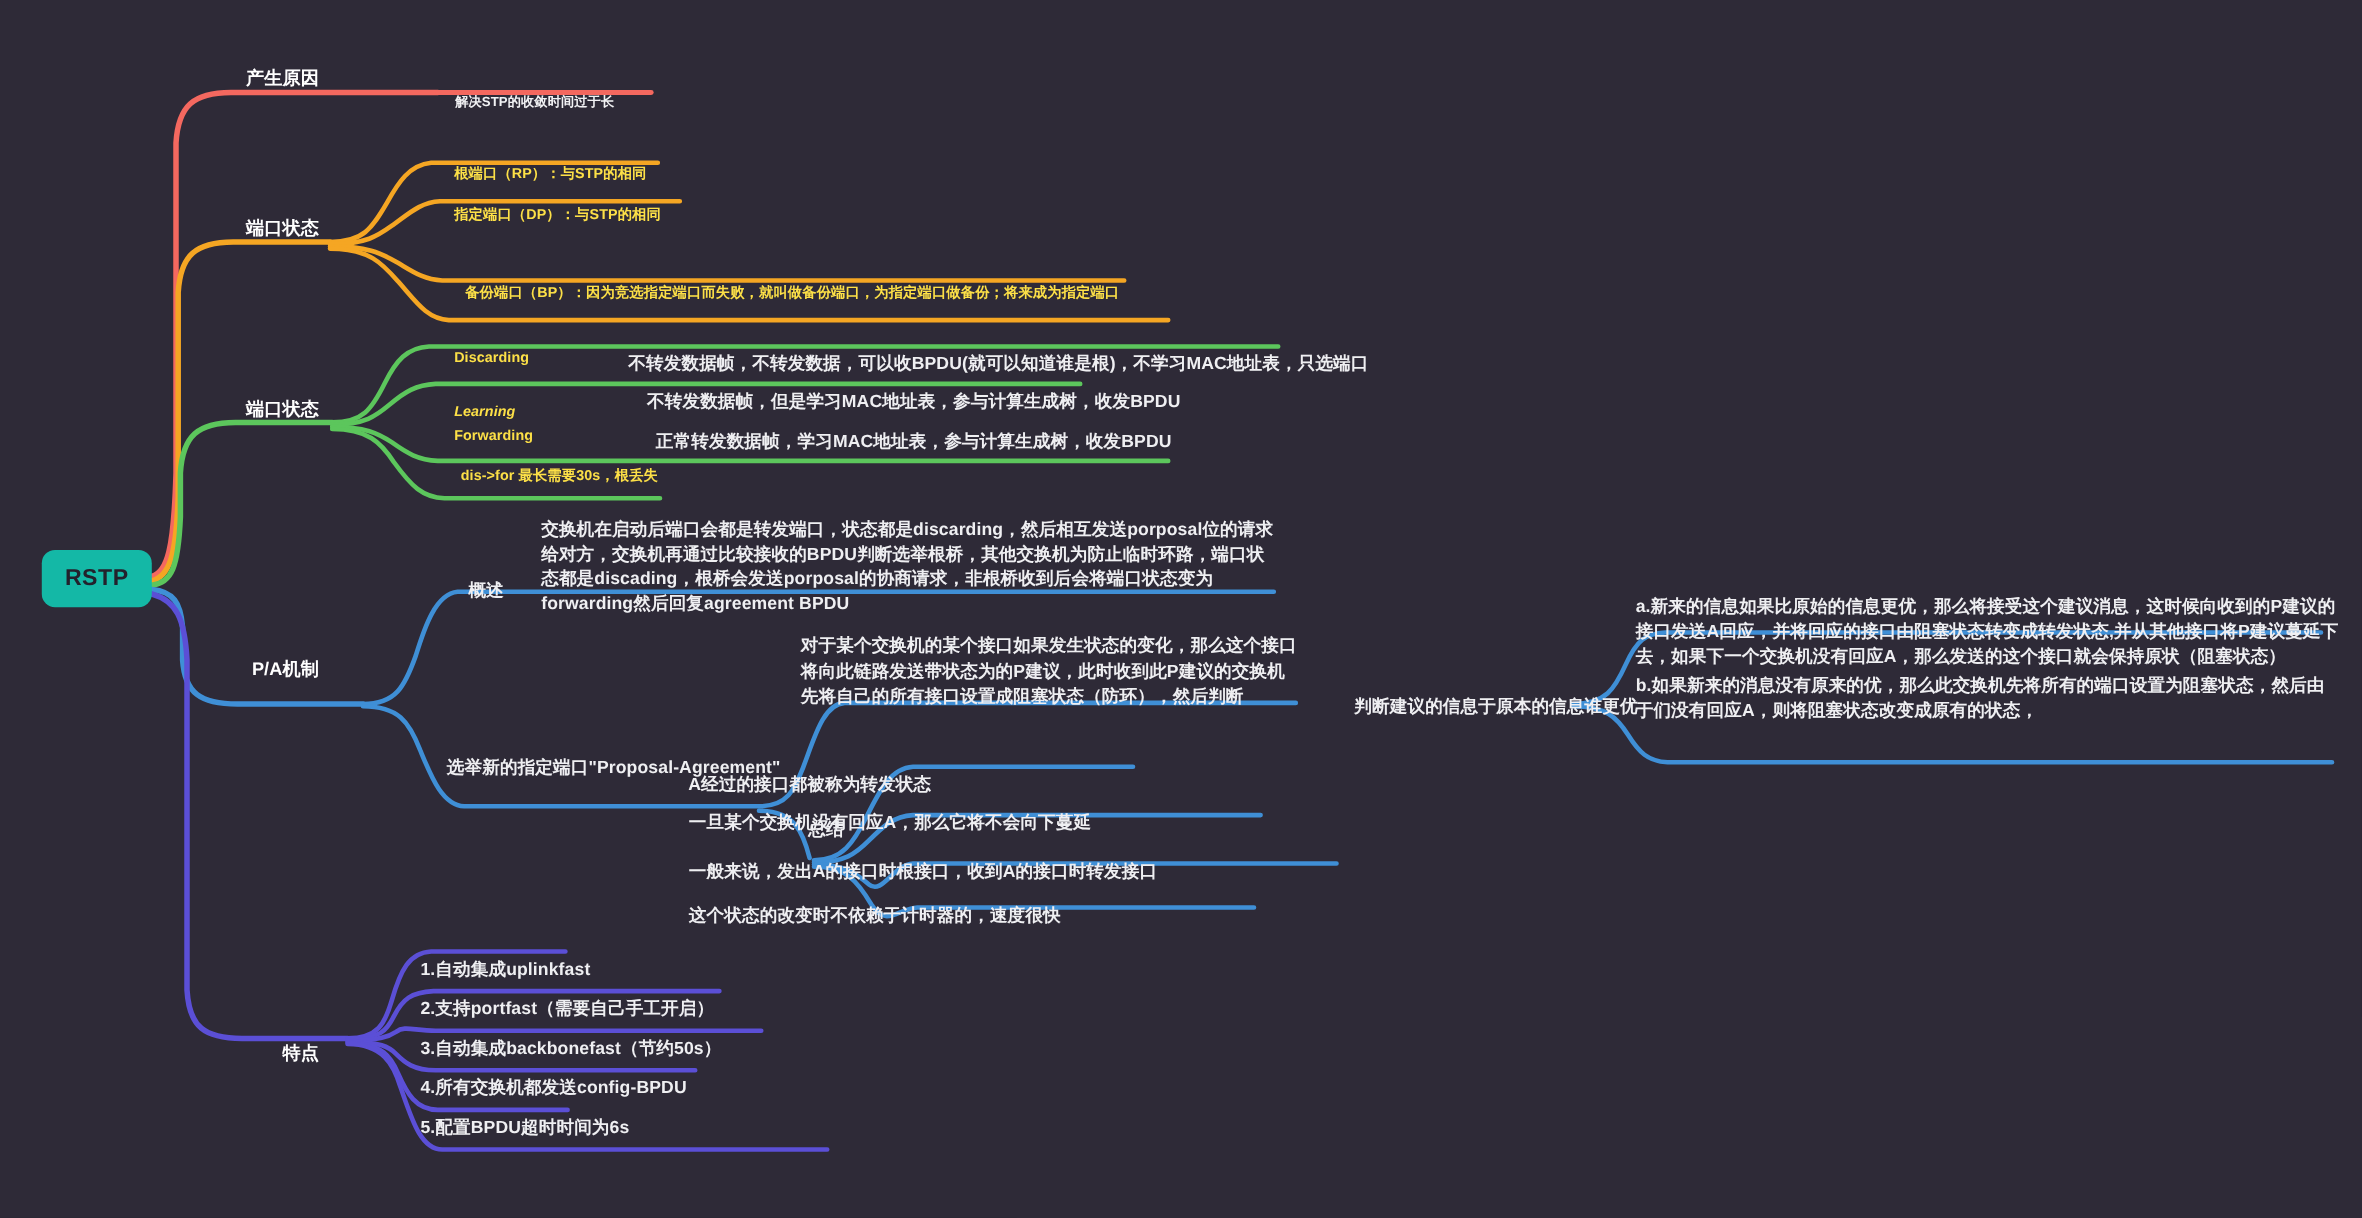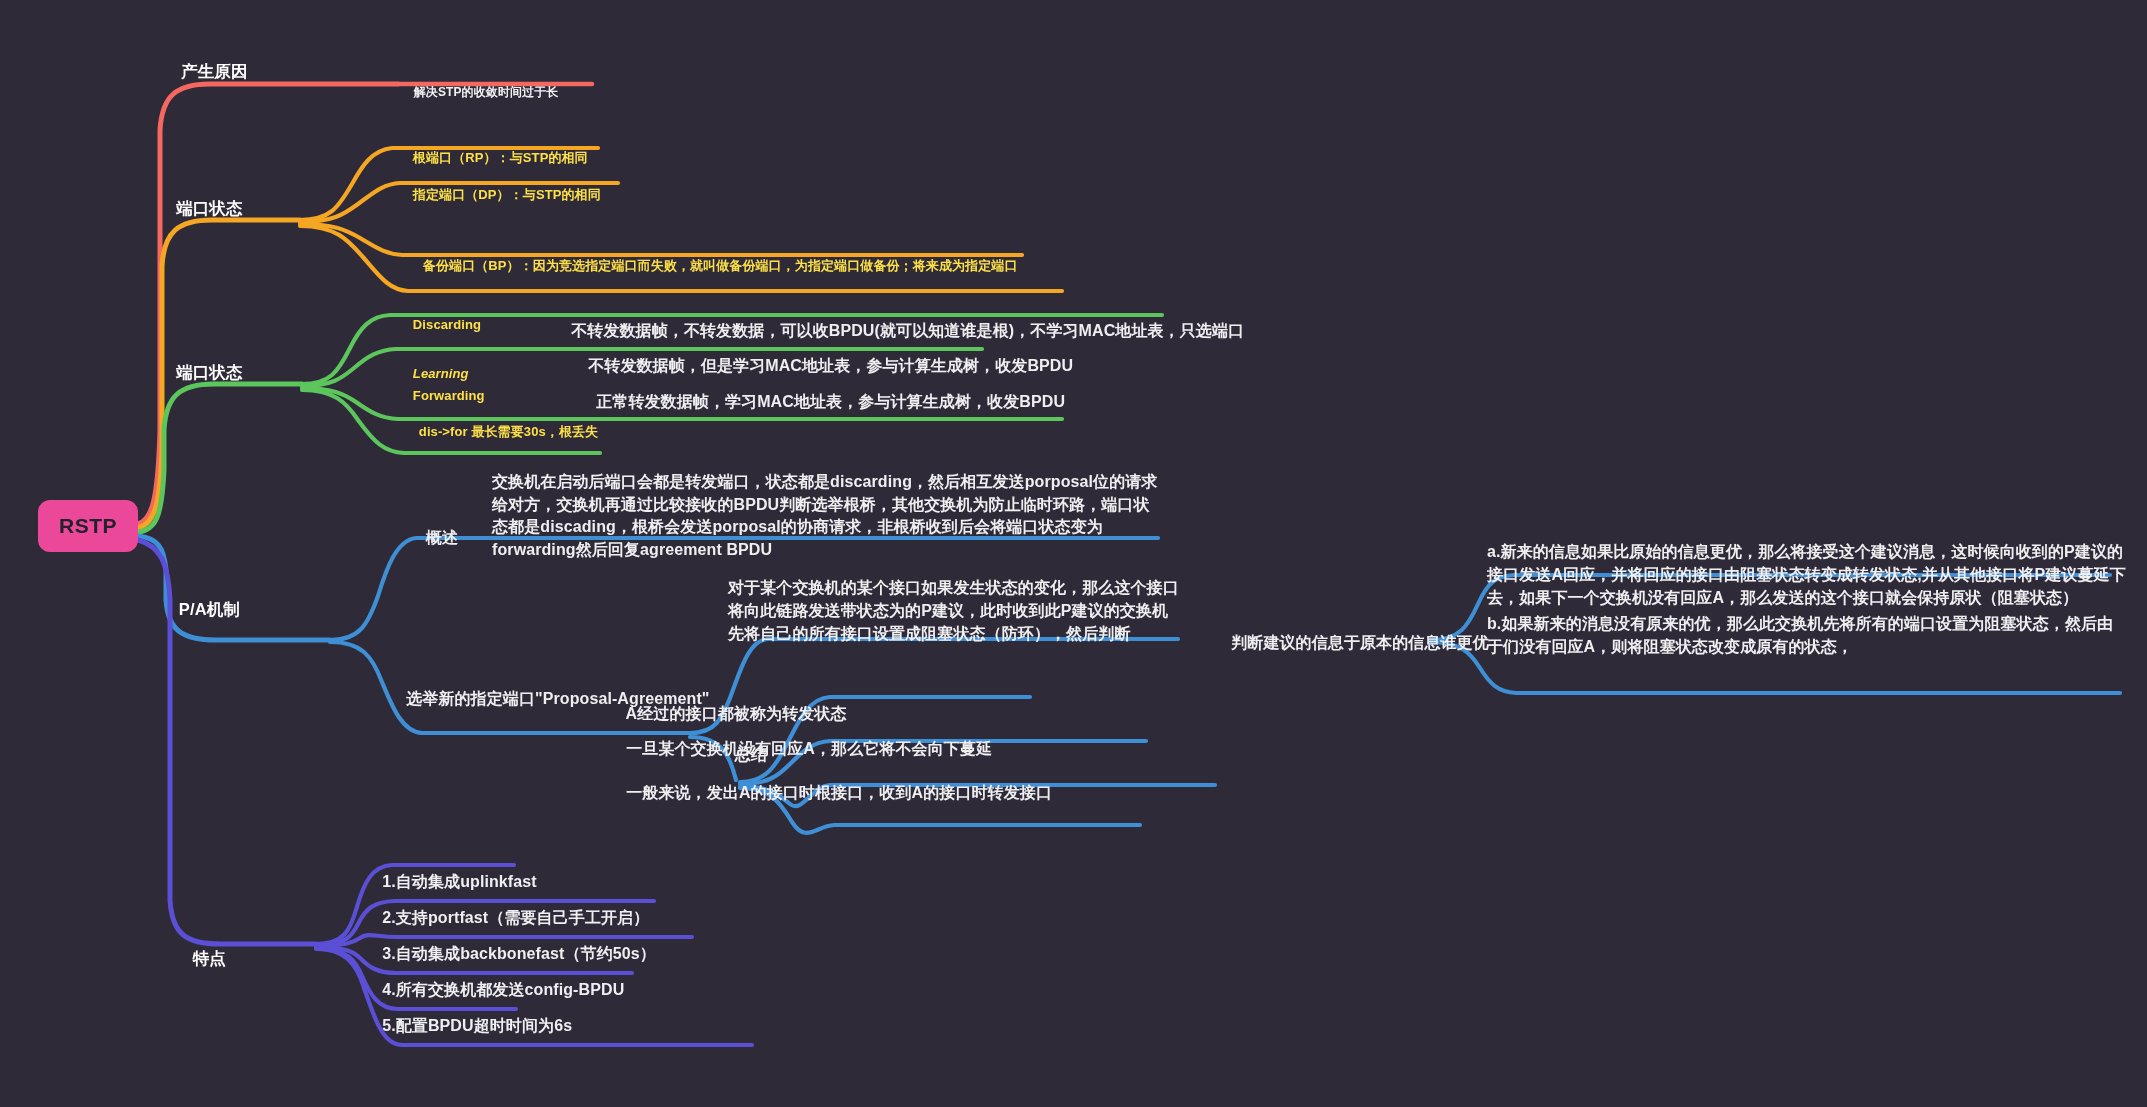--- a/index.html
+++ b/index.html
@@ -33,21 +33,21 @@
     color:#23212c;
     font-size:21px;font-weight:700;
     letter-spacing:.5px;
     box-shadow:0 0 0 0 rgba(0,0,0,0);
   }
   .lvl1{font-size:16.5px;font-weight:700;color:#ffffff;}
   .lvl2{font-size:13px;font-weight:700;color:#fde047;}
   .lvl3{font-size:16px;font-weight:700;color:#efeff2;}
   .small{font-size:12px;}
   .multi{white-space:normal;font-weight:700;}
-  .ta-r{text-align:center;}
+  .ta-r{text-align:right;}
   .ta-c{text-align:right;}
 </style>
 </head>
 <body>
 
 <div id="canvas" style="background: rgb(46, 42, 55);">
 
   <svg id="wires" viewBox="0 0 2147 1107">
     <g fill="none" stroke-width="4.5" stroke-linecap="round">
 
@@ -96,21 +96,21 @@
       <path d="M316 944 C 344 944, 350 930, 356 910 C 364 882, 372 866, 392 865 L 514 865" stroke="#5b4fd6" stroke-width="4.2"></path>
       <path d="M316 945 C 344 945, 350 934, 356 918 C 364 896, 372 901, 392 900 L 654 900" stroke="#5b4fd6" stroke-width="0"></path>
       <path d="M316 945 C 346 945, 352 936, 358 924 C 366 908, 374 902, 394 901 L 654 901" stroke="#5b4fd6" stroke-width="4.2"></path>
       <path d="M316 946 C 346 946, 354 942, 360 938 C 368 932, 376 937, 396 937 L 692 937" stroke="#5b4fd6" stroke-width="4.2"></path>
       <path d="M316 947 C 346 947, 354 952, 360 958 C 368 966, 376 973, 396 973 L 632 973" stroke="#5b4fd6" stroke-width="4.2"></path>
       <path d="M316 948 C 348 948, 356 962, 362 976 C 370 994, 378 1009, 398 1009 L 516 1009" stroke="#5b4fd6" stroke-width="4.2"></path>
       <path d="M316 949 C 348 949, 358 968, 364 988 C 374 1016, 382 1045, 402 1045 L 752 1045" stroke="#5b4fd6" stroke-width="4.2"></path>
     </g>
   </svg>
 
-  <div id="root" style="background: #ec4899; color: rgb(35, 33, 44);">
+  <div id="root" style="background: #14b8a6; color: rgb(35, 33, 44);">
     <span>RSTP</span>
   </div>
 
   <div class="node lvl1 ta-r" style="left:120px;top:40px;width:170px;">
     <span>产生原因</span>
   </div>
 
   <div class="node lvl1 ta-r" style="left:110px;top:177px;width:180px;">
     <span>端口状态</span>
   </div>
@@ -201,20 +201,23 @@
     <span>A经过的接口都被称为转发状态</span>
   </div>
   <div class="node lvl3" style="left:608px;top:710px;"></div>
 
   <div class="node lvl3" style="left:608px;top:719px;">
     <span>一旦某个交换机没有回应A，那么它将不会向下蔓延</span>
   </div>
   <div class="node lvl3" style="left:608px;top:763px;">
     <span>一般来说，发出A的接口时根接口，收到A的接口时转发接口</span>
   </div>
+  <div class="node lvl3" style="left:608px;top:803px;">
+    <span>这个状态的改变时不依赖于计时器的，速度很快</span>
+  </div>
 
   <div class="node lvl3" style="left:364px;top:852px;">
     <span>1.自动集成uplinkfast</span>
   </div>
   <div class="node lvl3" style="left:364px;top:888px;">
     <span>2.支持portfast（需要自己手工开启）</span>
   </div>
   <div class="node lvl3" style="left:364px;top:924px;">
     <span>3.自动集成backbonefast（节约50s）</span>
   </div>

